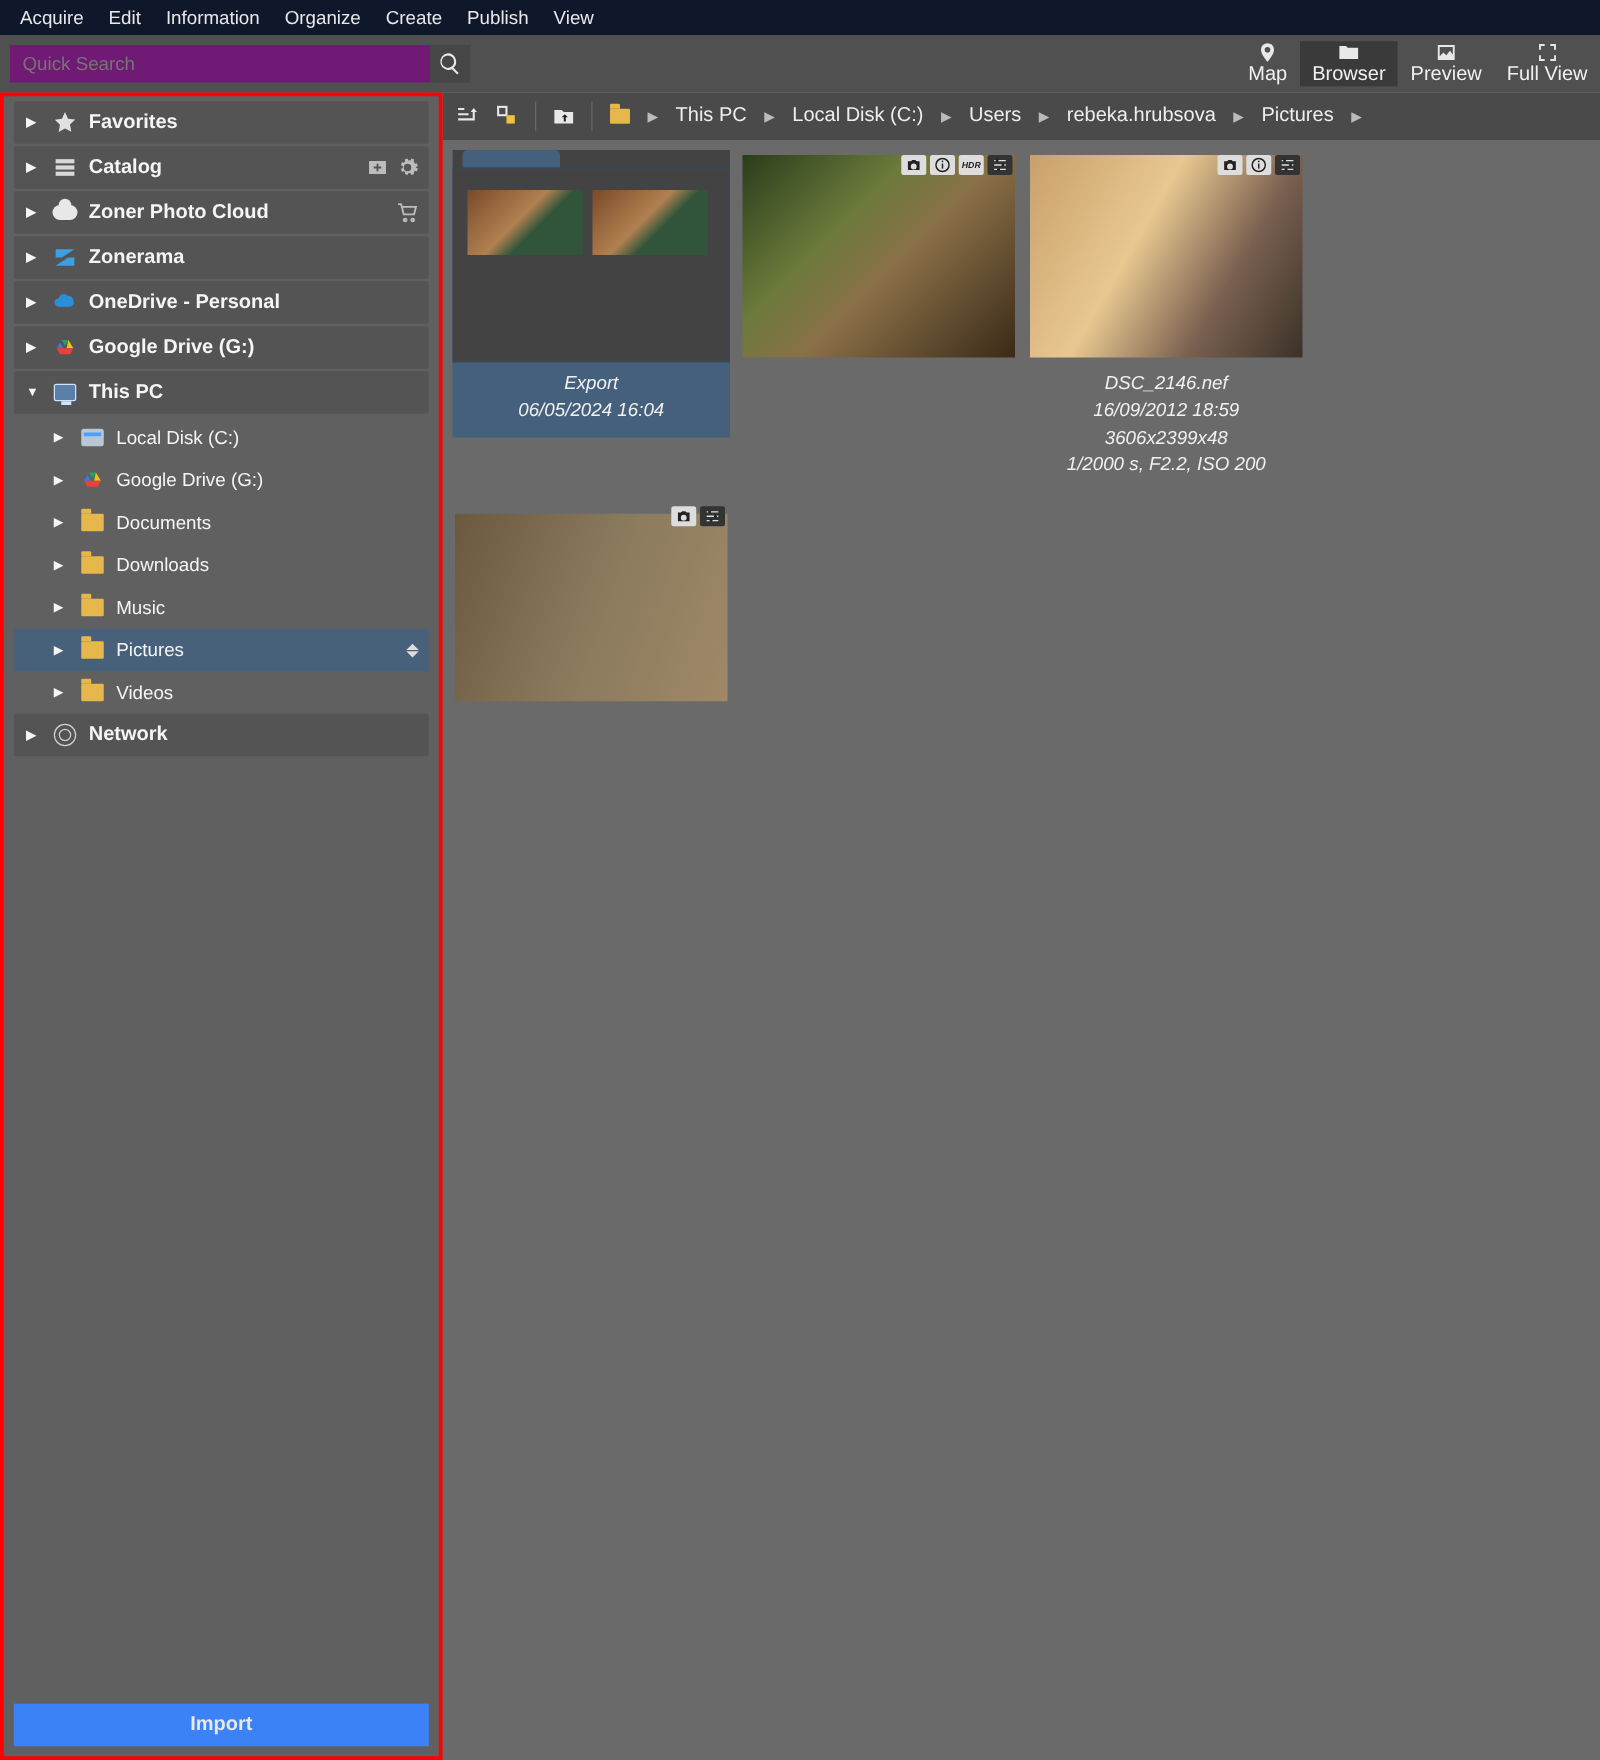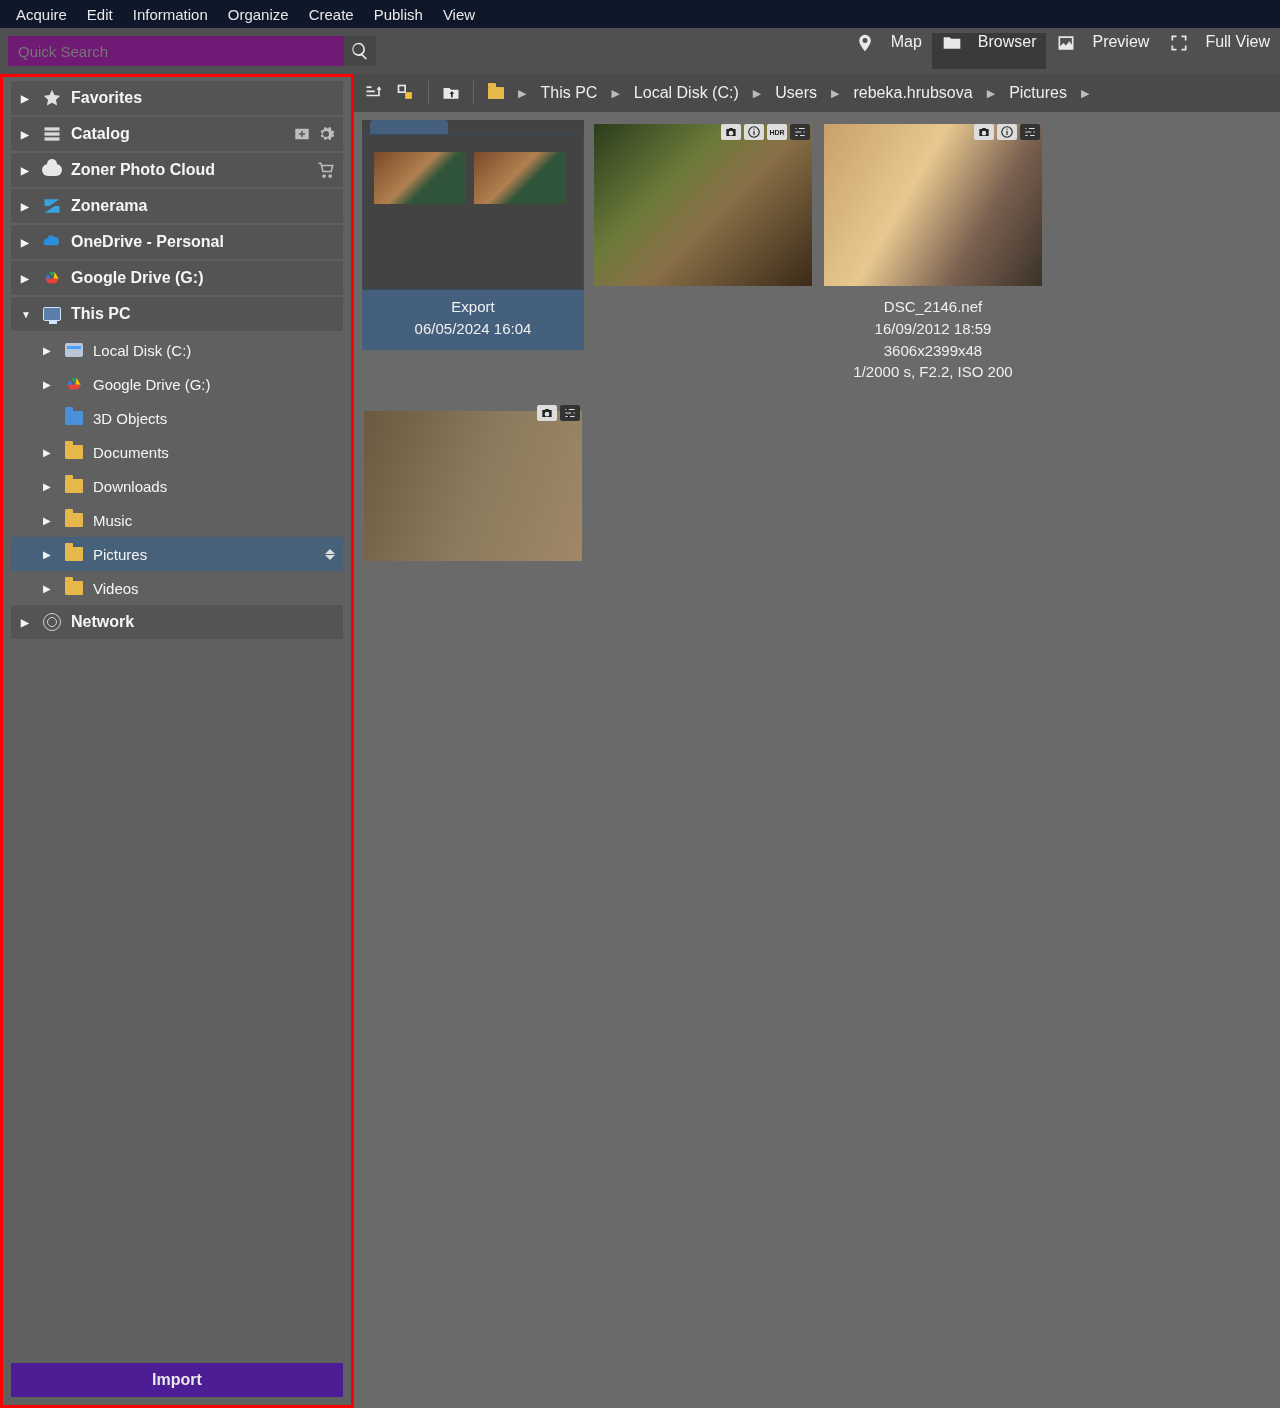--- a/index.html
+++ b/index.html
@@ -9,47 +9,47 @@
 .menubar { height:28px; background:#0f172a; display:flex; align-items:center; padding:0 6px; font-size:15px; }
 .menubar span { padding:3px 10px; cursor:pointer; }
 
 
 .toolbar { height:46px; background:#505050; display:flex; align-items:center; }
 .searchwrap { display:flex; align-items:center; margin-left:8px; }
 .search { width:336px; height:30px; background:#701a75; border:none; color:#ccc; font-size:15px; padding:0 10px; outline:none; }
 .searchbtn { width:32px; height:30px; background:#464646; display:flex; align-items:center; justify-content:center; cursor:pointer; }
 .spacer { flex:1; }
 .viewmodes { display:flex; align-items:center; height:46px; }
-.viewmode { height:36px; display:flex; align-items:flex-start; gap:16px; padding:0 10px; font-size:16px; color:#f0f0f0; cursor:pointer; }
+.viewmode { height:36px; display:flex; align-items:center; gap:0; padding:0 10px; font-size:16px; color:#f0f0f0; cursor:pointer;flex-direction:column; }
 .viewmode.active { background:#3a3a3a; }
 .icon-svg { width:20px; height:20px; fill:#e8e8e8; }
 
 
 .main { display:flex; height:calc(100% - 74px); }
 .sidepanel { width:354px; background:#606060; border:3px solid #ff0000; display:flex; flex-direction:column; position:relative; }
 .treewrap { flex:1; overflow:hidden; padding-top:4px; }
 .tree-item { height:34px; display:flex; align-items:center; font-size:15px; color:#f5f5f5; padding-left:10px; padding-right:8px; margin:0 8px 2px 8px; border-radius:2px; background:#545454; cursor:pointer; position:relative; white-space:nowrap; }
 .tree-item.top { font-weight:600; font-size:16px; }
 .tree-item.level1 { padding-left:32px; background:transparent; margin:0 8px; border-radius:0; }
 .tree-item.selected { background:#47617a !important; }
 .tree-item .arrow { width:12px; display:inline-block; font-size:10px; margin-right:8px; }
 .tree-item .ticon { width:22px; height:22px; margin-right:8px; display:flex; align-items:center; justify-content:center; }
 .tree-item .right-icons { margin-left:auto; display:flex; gap:6px; }
 .tree-item .right-icons svg { width:18px; height:18px; fill:#bdbdbd; }
-.importbtn { height:34px; margin:8px; background:#4c1d95; display:flex; align-items:center; justify-content:center; font-size:16px; font-weight:600; cursor:pointer; }
+.importbtn { height:34px; margin:8px; background:#3b82f6; display:flex; align-items:center; justify-content:center; font-size:16px; font-weight:600; cursor:pointer; }
 
 
 .content { flex:1; background:#6a6a6a; overflow:hidden; display:flex; flex-direction:column; }
 .toolbar2 { height:38px; background:#4a4a4a; display:flex; align-items:center; padding:0 6px; font-size:16px; color:#eee; gap:4px; }
 .toolbar2 .tico { width:28px; height:28px; display:flex; align-items:center; justify-content:center; cursor:pointer; }
 .toolbar2 .sep { width:1px; height:24px; background:#666; margin:0 4px; }
 .crumb { padding:0 6px; cursor:pointer; }
 .crumb-sep { color:#bbb; font-size:11px; padding:0 4px; }
 
-.grid { padding:8px; display:grid; grid-template-columns:repeat(3, 222px); gap:8px 8px; align-content:start; }
+.grid { padding:8px; display:grid; grid-template-columns:repeat(3, 222px); gap:8px 8px; align-content:start;font-style:italic; }
 .thumb-card { width:222px; display:flex; flex-direction:column; align-items:center; cursor:pointer; }
 .thumb-card.selected .thumb-box, .thumb-card.selected .thumb-meta { background:#45607c; }
 .thumb-box { width:222px; height:170px; background:transparent; display:flex; align-items:center; justify-content:center; position:relative; overflow:hidden; }
 .thumb-card.selected .thumb-box { height:170px; }
 .thumb-folder { width:222px; height:170px; background:#434343; position:relative; }
 .thumb-folder .tab { position:absolute; top:0; left:8px; width:78px; height:16px; background:#45607c; border-radius:4px 4px 0 0; }
 .thumb-folder .body { position:absolute; top:14px; left:0; right:0; bottom:0; background:#434343; border:1px solid #354b62; }
 .thumb-folder .mini { position:absolute; top:32px; width:92px; height:52px; background:linear-gradient(135deg,#7a4a2a,#b08050 45%,#30553a 60%); }
 .thumb-folder .mini.m1 { left:12px; }
 .thumb-folder .mini.m2 { left:112px; }
@@ -233,27 +233,20 @@
             <svg class="ico-gd" viewBox="0 0 24 24">
               <path fill="#1fa463" d="M8 3h8l-4 7z"></path>
               <path fill="#f4c20d" d="M16 3l6 10h-8z"></path>
               <path fill="#3b78e7" d="M2 13l4-7 4 7z"></path>
               <path fill="#e8423a" d="M2 13h20l-4 7H6z"></path>
             </svg>
           </span>
         <span>Google Drive (G:)</span>
       </div>
       <div class="tree-item level1">
-        <span class="arrow"></span>
-        <span class="ticon">
-            <div class="ico-folder blue"></div>
-          </span>
-        <span>3D Objects</span>
-      </div>
-      <div class="tree-item level1">
         <span class="arrow">▶</span>
         <span class="ticon">
             <div class="ico-folder"></div>
           </span>
         <span>Documents</span>
       </div>
       <div class="tree-item level1">
         <span class="arrow">▶</span>
         <span class="ticon">
             <div class="ico-folder"></div>

